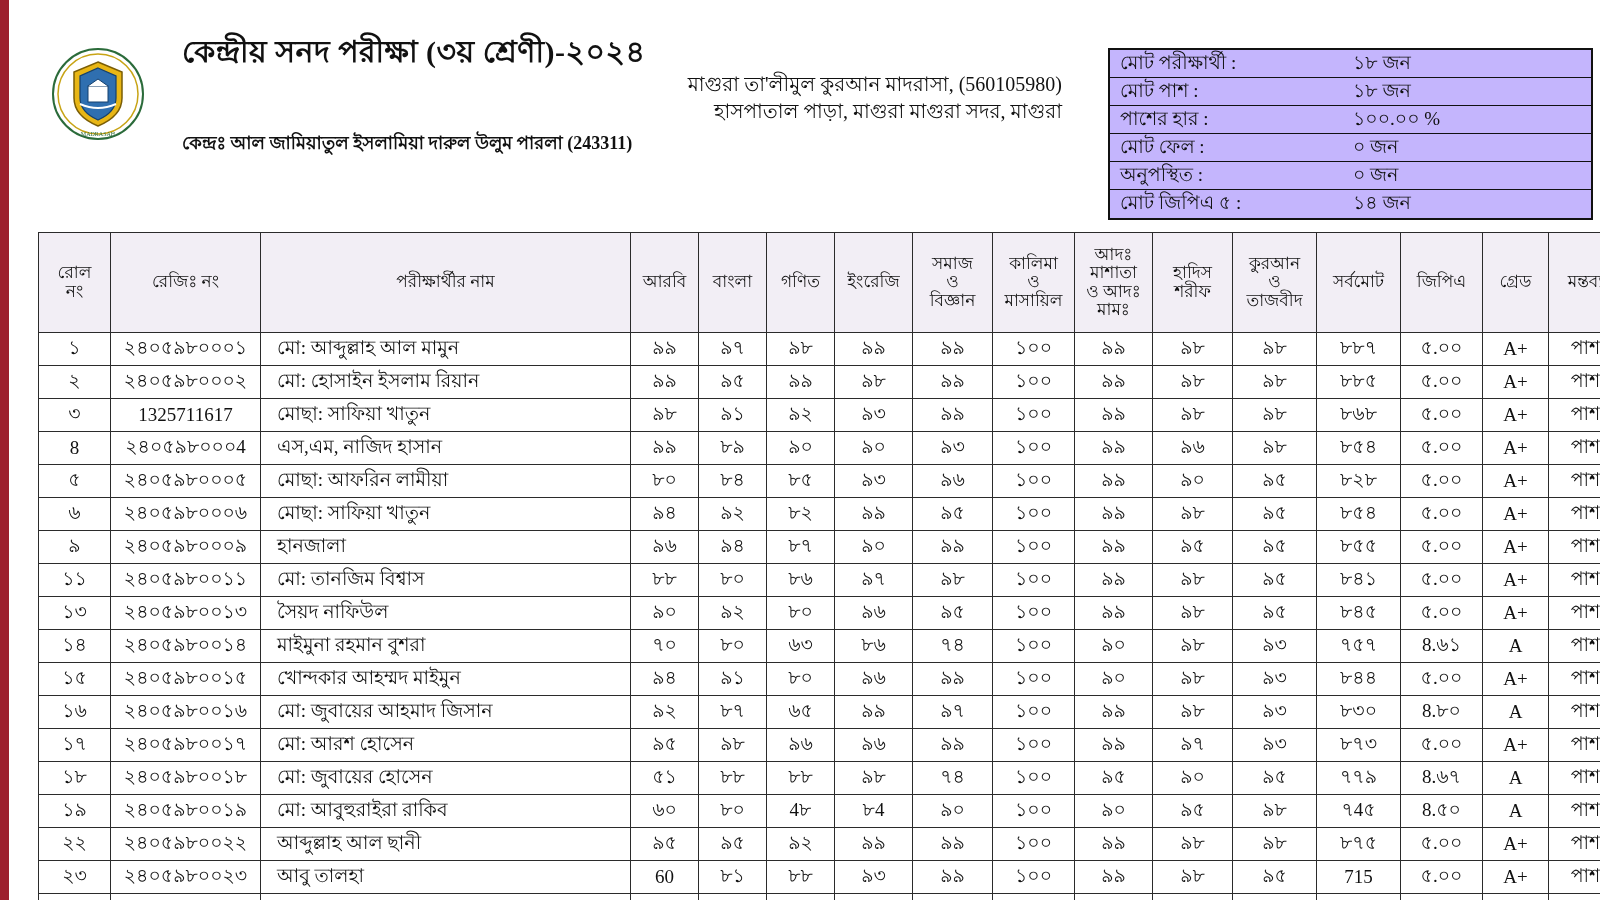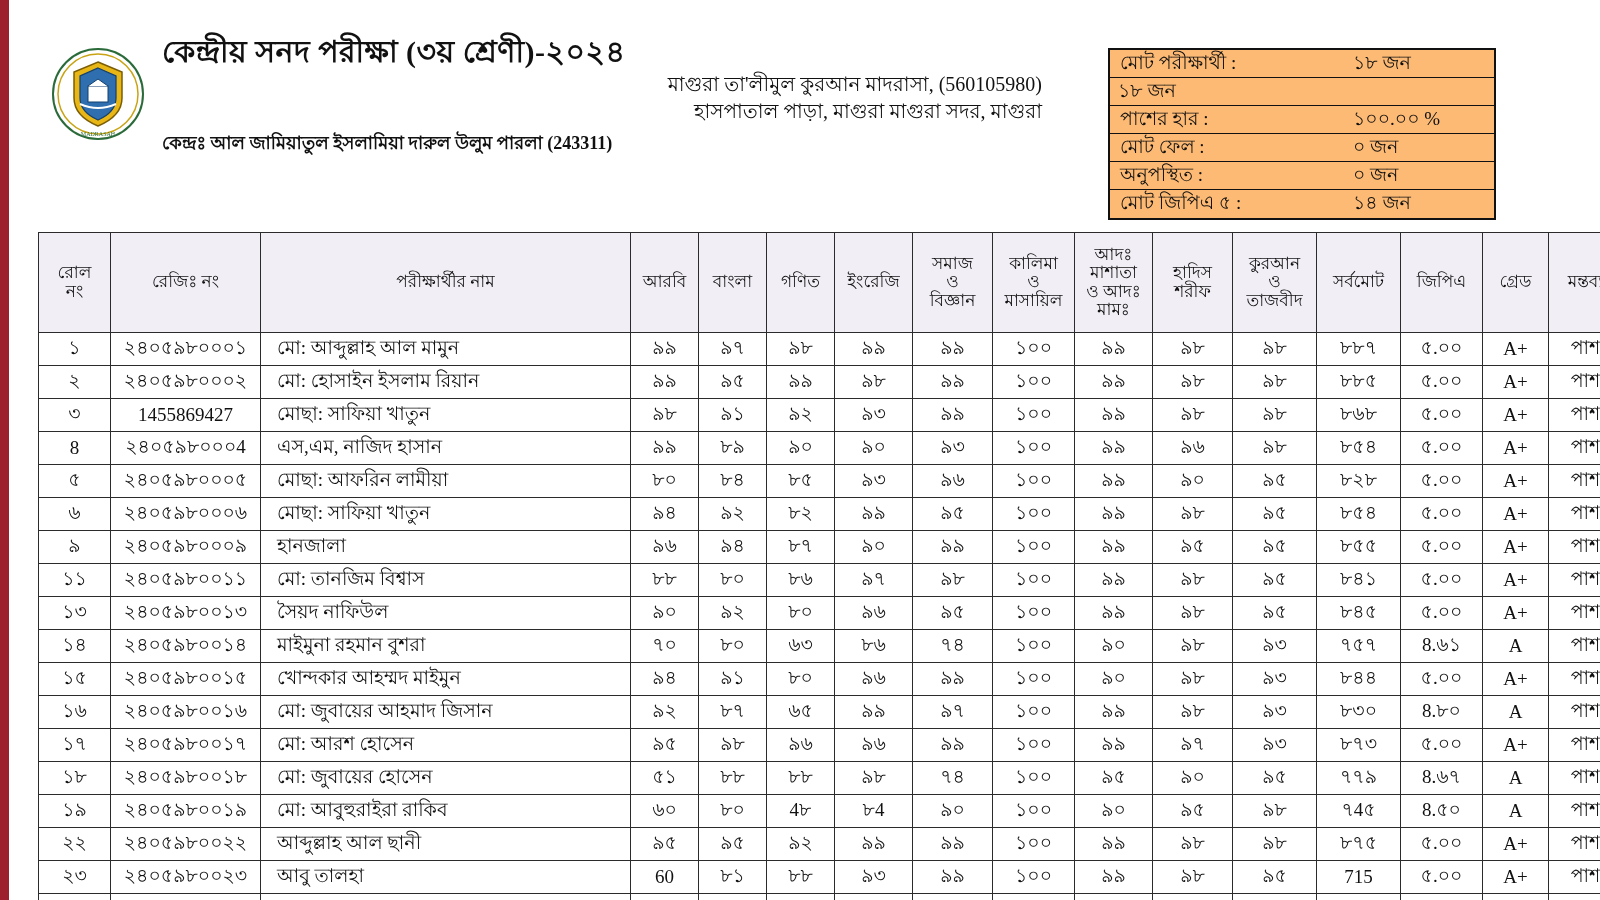--- a/index.html
+++ b/index.html
@@ -56,21 +56,21 @@
   .logo {
     position: absolute;
     left: 10px;
     top: 18px;
     width: 96px;
     height: 96px;
   }
   .logo svg { display: block; }
   .title-block {
     position: absolute;
-    left: 122px;
+    left: 142px;
     top: 6px;
     width: 880px;
   }
   .main-title {
     font-size: 30px;
     font-weight: bold;
     letter-spacing: 0.5px;
     line-height: 1.18;
     margin: 0 0 2px 0;
   }
@@ -83,23 +83,23 @@
   .center-line {
     font-size: 18px;
     font-weight: bold;
     margin-top: 5px;
   }
   
   .summary {
     position: absolute;
     left: 1068px;
     top: 20px;
-    width: 388px;
+    width: 485px;
     border: 2px solid #111;
-    background: #fdba74;
+    background: #c4b5fd;
     box-sizing: border-box;
   }
   .summary-row {
     display: flex;
     border-bottom: 1px solid #111;
     height: 28px;
     align-items: center;
     box-sizing: border-box;
   }
   .summary-row:last-child { border-bottom: none; font-family: Liberation Serif, serif; }
@@ -188,20 +188,21 @@
       <div class="sub-line">হাসপাতাল পাড়া, মাগুরা মাগুরা সদর, মাগুরা</div>
       <div class="center-line">কেন্দ্রঃ আল জামিয়াতুল ইসলামিয়া দারুল উলুম পারলা (243311)</div>
     </div>
 
     <div class="summary">
       <div class="summary-row">
         <div class="summary-label">মোট পরীক্ষার্থী :</div>
         <div class="summary-value">১৮ জন</div>
       </div>
       <div class="summary-row">
+        <div class="summary-label">মোট পাশ :</div>
         <div class="summary-value">১৮ জন</div>
       </div>
       <div class="summary-row">
         <div class="summary-label">পাশের হার :</div>
         <div class="summary-value">১০০.০০ %</div>
       </div>
       <div class="summary-row">
         <div class="summary-label">মোট ফেল :</div>
         <div class="summary-value">০ জন</div>
       </div>
@@ -363,21 +364,21 @@
             <td>৯৯</td>
             <td>৯৮</td>
             <td>৯৮</td>
             <td>৮৮৫</td>
             <td>৫.০০</td>
             <td>A+</td>
             <td>পাশ</td>
           </tr>
           <tr>
             <td>৩</td>
-            <td>1455869427</td>
+            <td>1325711617</td>
             <td class="name">মোছা: সাফিয়া খাতুন</td>
             <td>৯৮</td>
             <td>৯১</td>
             <td>৯২</td>
             <td>৯৩</td>
             <td>৯৯</td>
             <td>১০০</td>
             <td>৯৯</td>
             <td>৯৮</td>
             <td>৯৮</td>

